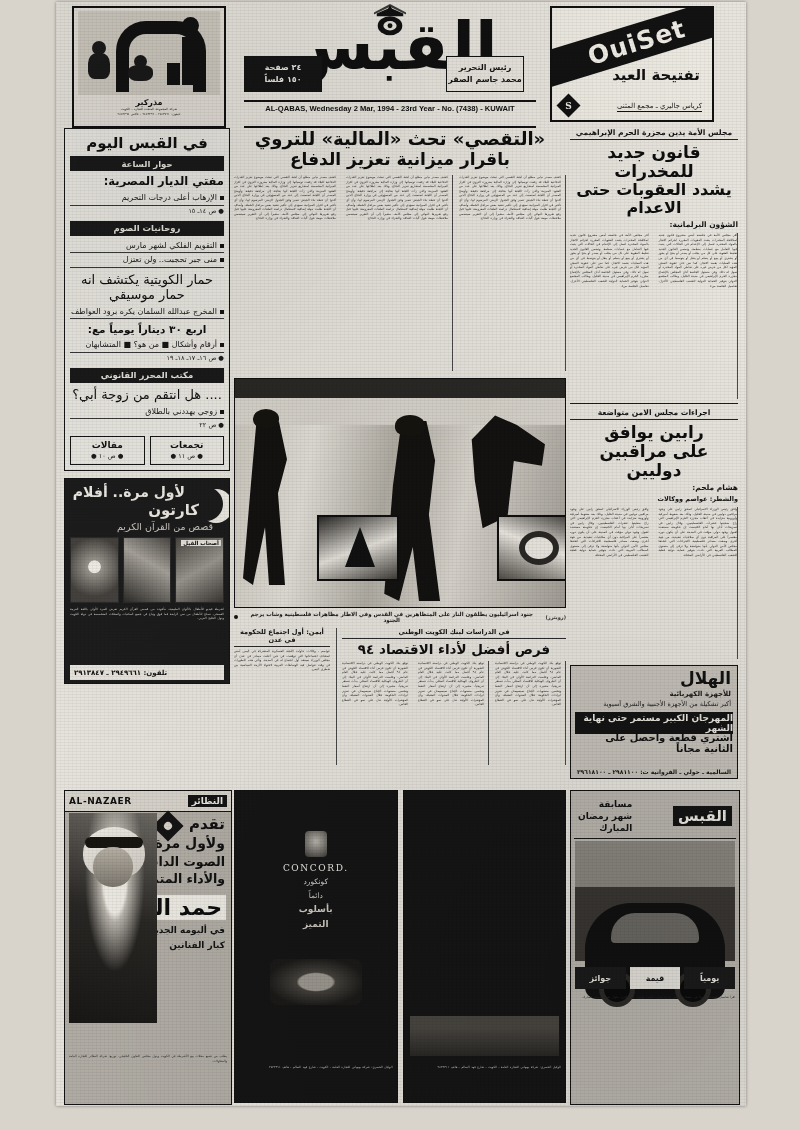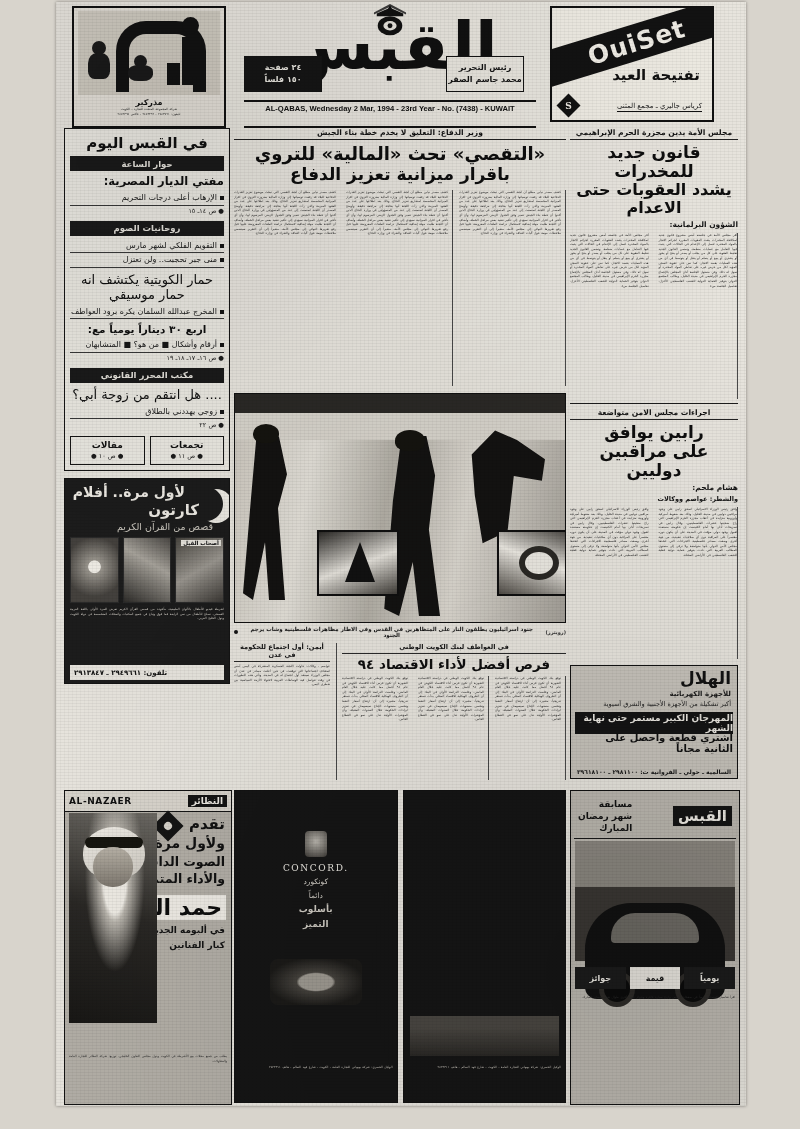--- a/index.html
+++ b/index.html
@@ -562,21 +562,20 @@
             <div class="nz-face"></div>
           </div>
           <div class="nz-foot">
             <div class="micro">يطلب من جميع محلات بيع الأشرطة في الكويت ودول مجلس التعاون الخليجي. توزيع: شركة النظائر للتجارة العامة والمقاولات.</div>
           </div>
         </div>
       </div>
 
       <div id="colCenter" class="ar">
 
-        <div class="kicker">وزير الدفاع: التعليق لا يخدم خطة بناء الجيش</div>
         <div class="h-main">«التقصي» تحث «المالية» للتروي</div>
         <div class="h-main2">باقرار ميزانية تعزيز الدفاع</div>
 
         <div class="cols3" style="margin-top:6px;height:196px;overflow:hidden;">
           <div>
             <div class="micro">كشف مصدر نيابي مطلع أن لجنة التقصي التي تبحث موضوع تعزيز القدرات الدفاعية للبلاد قد رفعت توصياتها إلى وزارة المالية بضرورة التروي في اقرار الميزانية المخصصة لمشاريع تعزيز الدفاع، وذلك بعد اطلاعها على عدد من العقود المبرمة والتي رأت اللجنة أنها بحاجة إلى مراجعة دقيقة. وأوضح المصدر أن اللجنة استمعت إلى عدد من المسؤولين في وزارة الدفاع الذين أكدوا أن خطة بناء الجيش تسير وفق الجدول الزمني المرسوم لها، وأن أي تأخير في اقرار الميزانية سيؤدي إلى تأخير تنفيذ بعض مراحل الخطة. وأضاف أن اللجنة طلبت مهلة إضافية لاستكمال دراسة الملفات المعروضة عليها قبل رفع تقريرها النهائي إلى مجلس الأمة، مشيراً إلى أن التقرير سيتضمن ملاحظات مهمة حول آليات التعاقد والشراء في وزارة الدفاع.</div>
           </div>
           <div>
             <div class="micro">كشف مصدر نيابي مطلع أن لجنة التقصي التي تبحث موضوع تعزيز القدرات الدفاعية للبلاد قد رفعت توصياتها إلى وزارة المالية بضرورة التروي في اقرار الميزانية المخصصة لمشاريع تعزيز الدفاع، وذلك بعد اطلاعها على عدد من العقود المبرمة والتي رأت اللجنة أنها بحاجة إلى مراجعة دقيقة. وأوضح المصدر أن اللجنة استمعت إلى عدد من المسؤولين في وزارة الدفاع الذين أكدوا أن خطة بناء الجيش تسير وفق الجدول الزمني المرسوم لها، وأن أي تأخير في اقرار الميزانية سيؤدي إلى تأخير تنفيذ بعض مراحل الخطة. وأضاف أن اللجنة طلبت مهلة إضافية لاستكمال دراسة الملفات المعروضة عليها قبل رفع تقريرها النهائي إلى مجلس الأمة، مشيراً إلى أن التقرير سيتضمن ملاحظات مهمة حول آليات التعاقد والشراء في وزارة الدفاع.</div>
           </div>
@@ -596,21 +595,21 @@
           <div class="ph-inset i2"></div>
         </div>
         <div class="ph-cap">
           <span class="cap-cr">(رويترز)</span>
           <span>جنود اسرائيليون يطلقون النار على المتظاهرين في القدس وفي الاطار مظاهرات فلسطينية وشاب يرجم الجنود</span>
           <span class="cap-dot"></span>
         </div>
 
         <div class="cols2" style="margin-top:5px;">
           <div style="flex:1.05;border-left:1px solid #4a4a4a;padding-left:5px;">
-            <div class="kicker-sm">في العواطف لبنك الكويت الوطني</div>
+            <div class="kicker-sm">في الدراسات لبنك الكويت الوطني</div>
             <div class="h-sec">فرص أفضل لأداء الاقتصاد ٩٤</div>
             <div class="cols3" style="margin-top:4px;height:104px;overflow:hidden;">
               <div>
                 <div class="micro">توقع بنك الكويت الوطني في دراسته الاقتصادية الشهرية أن تكون فرص أداء الاقتصاد الكويتي في عام ٩٤ أفضل مما كانت عليه خلال العام الماضي. وخلصت الدراسة الأولى في البنك إلى أن الظروف الهيكلية للاقتصاد المحلي بدأت تستقر تدريجياً، مشيرة إلى أن ارتفاع أسعار النفط وتحسن مستويات الإنتاج سيسهمان في تعزيز ايرادات الحكومة خلال السنوات المقبلة، وأن المؤشرات الأولية تدل على نمو في القطاع الخاص.</div>
               </div>
               <div>
                 <div class="micro">توقع بنك الكويت الوطني في دراسته الاقتصادية الشهرية أن تكون فرص أداء الاقتصاد الكويتي في عام ٩٤ أفضل مما كانت عليه خلال العام الماضي. وخلصت الدراسة الأولى في البنك إلى أن الظروف الهيكلية للاقتصاد المحلي بدأت تستقر تدريجياً، مشيرة إلى أن ارتفاع أسعار النفط وتحسن مستويات الإنتاج سيسهمان في تعزيز ايرادات الحكومة خلال السنوات المقبلة، وأن المؤشرات الأولية تدل على نمو في القطاع الخاص.</div>
               </div>
               <div>
                 <div class="micro">توقع بنك الكويت الوطني في دراسته الاقتصادية الشهرية أن تكون فرص أداء الاقتصاد الكويتي في عام ٩٤ أفضل مما كانت عليه خلال العام الماضي. وخلصت الدراسة الأولى في البنك إلى أن الظروف الهيكلية للاقتصاد المحلي بدأت تستقر تدريجياً، مشيرة إلى أن ارتفاع أسعار النفط وتحسن مستويات الإنتاج سيسهمان في تعزيز ايرادات الحكومة خلال السنوات المقبلة، وأن المؤشرات الأولية تدل على نمو في القطاع الخاص.</div>

